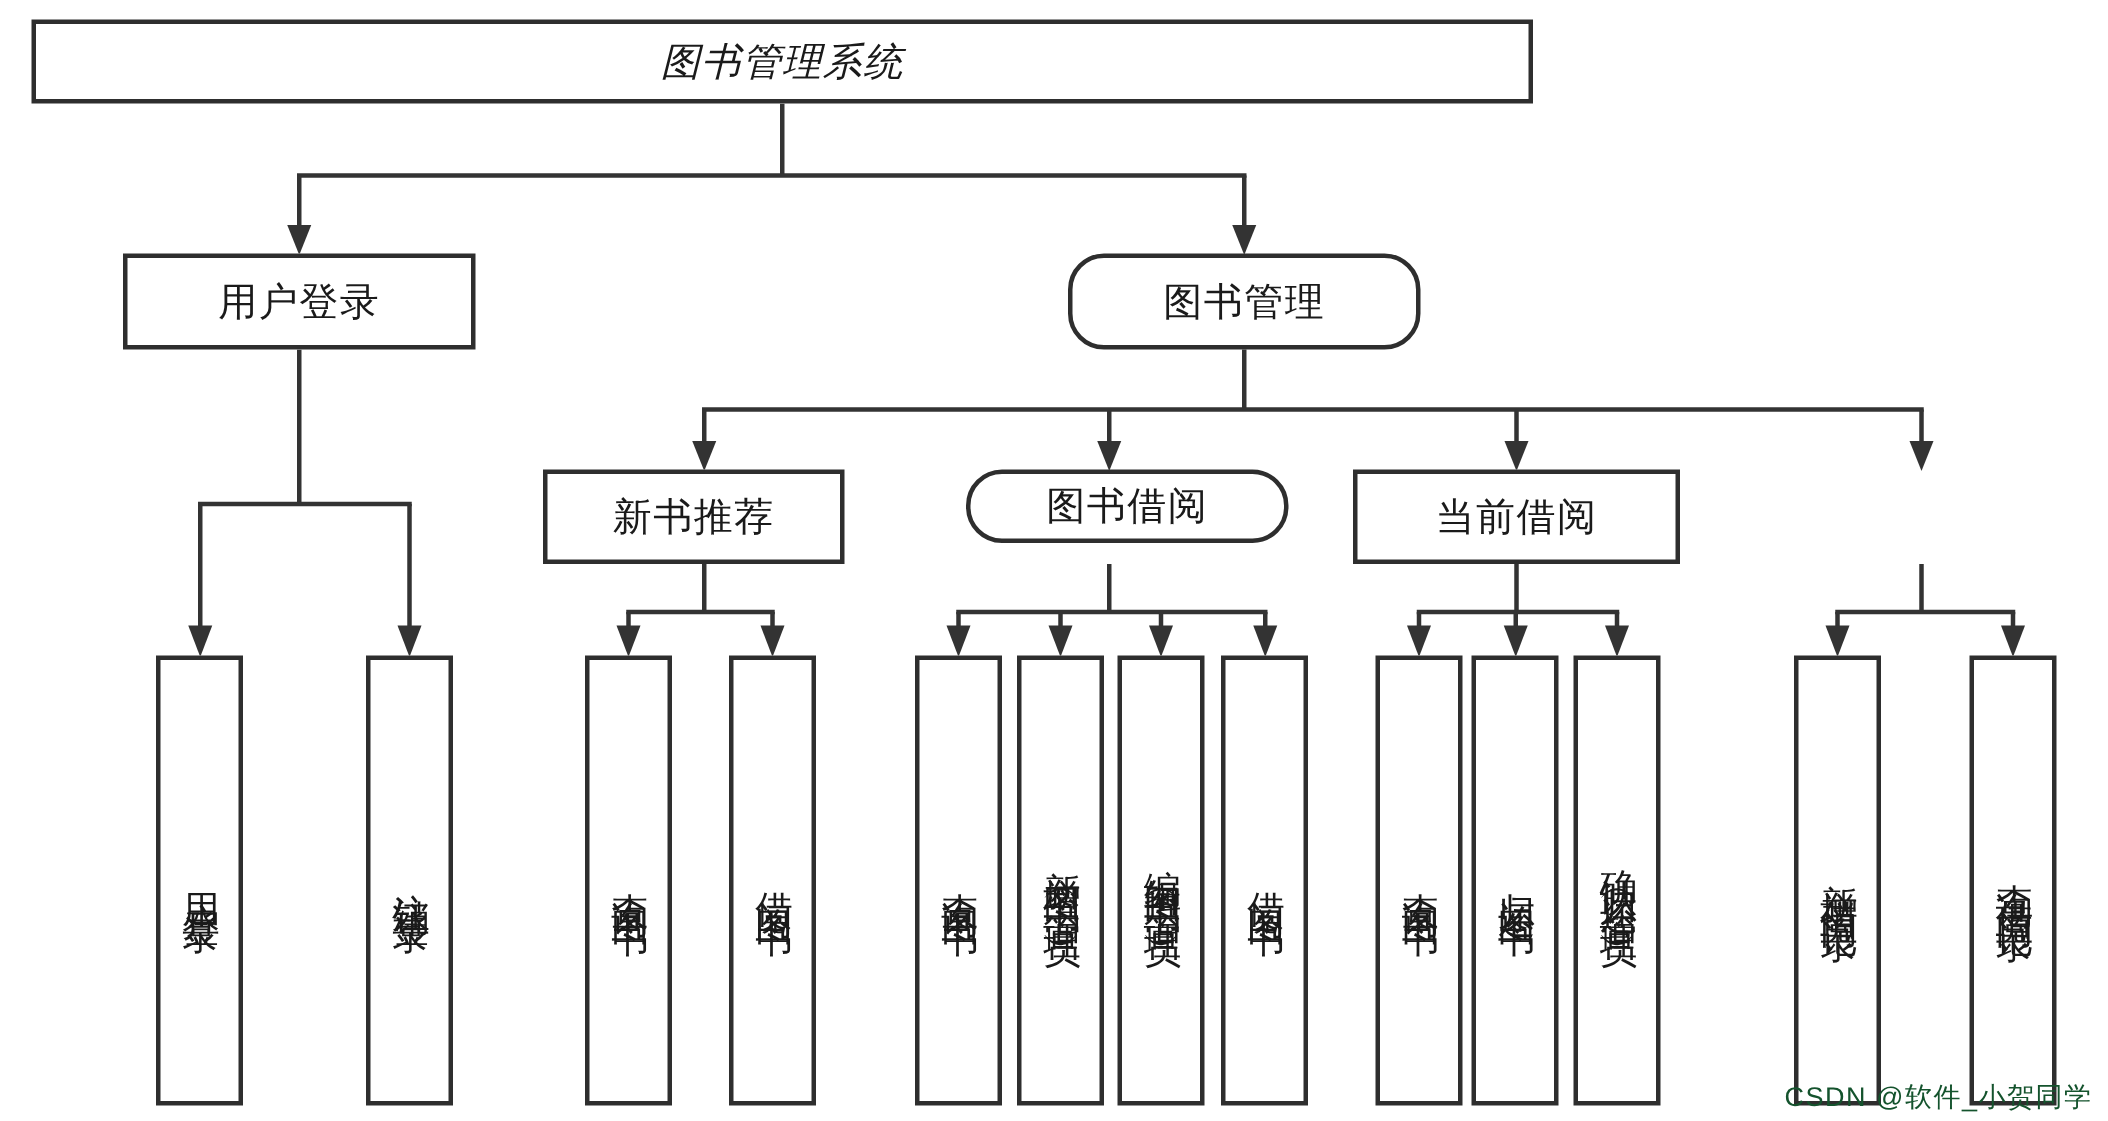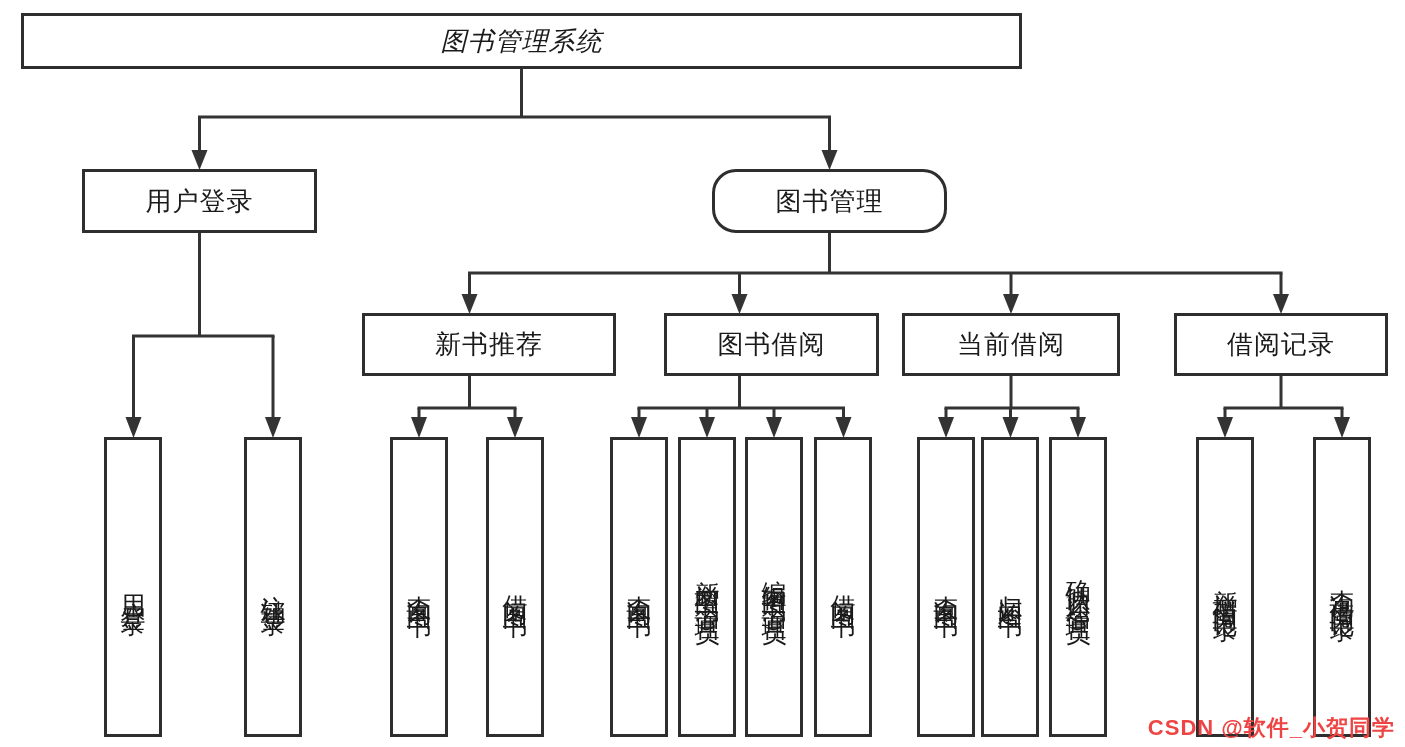--- a/index.html
+++ b/index.html
@@ -38,25 +38,24 @@
     text-orientation: mixed;
     font-size: 25px;
     letter-spacing: 6px;
     line-height: 1;
     white-space: normal;
   }
   .watermark {
     position: absolute;
     right: 10px;
     bottom: 4px;
-    font-size: 22px;
+    font-size: 18px;
     letter-spacing: 1px;
-    color: #ef4444;
+    color: #14532d;
     z-index: 2;
-    font-weight: bold;
   }
 </style>
 </head>
 <body>
 
 <div class="stage">
 
   <svg class="connectors" viewBox="0 0 1405 747" width="1405" height="747">
 
     <line x1="521.5" y1="69" x2="521.5" y2="117"></line>
@@ -117,24 +116,23 @@
     <polygon points="1217,417 1233,417 1225,438"></polygon>
     <line x1="1342" y1="408" x2="1342" y2="419"></line>
     <polygon points="1334,417 1350,417 1342,438"></polygon>
   </svg>
 
   <div class="node" style="left:21px; top:13px; width:1001px; height:56px;font-style:italic;">图书管理系统</div>
 
   <div class="node" style="left:82px; top:169px; width:235px; height:64px;">用户登录</div>
   <div class="node" style="left:712px; top:169px; width:235px; height:64px;border-radius:24px;">图书管理</div>
 
-  <div class="node" style="left:362px; top:313px; width:254px; height:63px;">新书推荐</div>
-  <div class="node" style="left:664px; top:313px; width:215px; height:63px;">图书借阅</div>
+  <div class="node" style="left:362px; top:313px; width:201px; height:63px;">新书推荐</div>
+  <div class="node" style="left:644px; top:313px; width:215px; height:49px;border-radius:24px;">图书借阅</div>
   <div class="node" style="left:902px; top:313px; width:218px; height:63px;">当前借阅</div>
-  <div class="node" style="left:1174px; top:313px; width:214px; height:63px;">借阅记录</div>
 
   <div class="node v" style="left:104px; top:437px; width:58px; height:300px;">用户登录</div>
   <div class="node v" style="left:244px; top:437px; width:58px; height:300px;">注销登录</div>
 
   <div class="node v" style="left:390px; top:437px; width:58px; height:300px;">查询图书</div>
   <div class="node v" style="left:486px; top:437px; width:58px; height:300px;">借阅图书</div>
 
   <div class="node v" style="left:610px; top:437px; width:58px; height:300px;">查询图书</div>
   <div class="node v" style="left:678px; top:437px; width:58px; height:300px;">新增图书（管理员）</div>
   <div class="node v" style="left:745px; top:437px; width:58px; height:300px;">编辑图书（管理员）</div>

